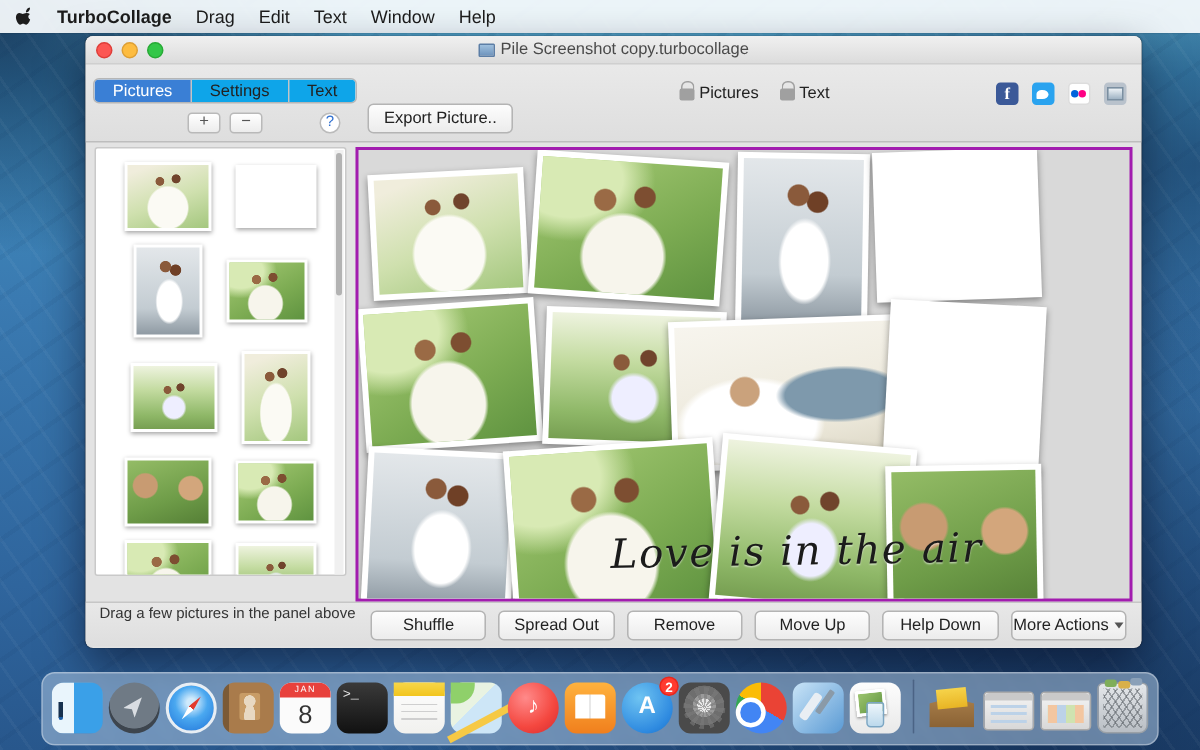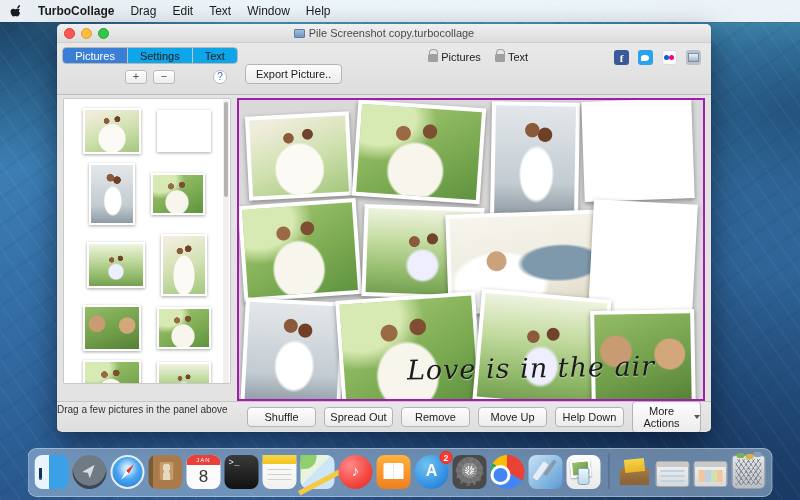--- a/index.html
+++ b/index.html
@@ -22,35 +22,35 @@
     background:rgba(247,251,253,.93); display:flex; align-items:center;
     padding:0 10px; font-size:12px; color:#1c1c1c; box-shadow:0 0 1px rgba(0,0,0,.3); }
   .menubar .apple { width:14px; height:14px; margin-right:14px; display:inline-flex; }
   .menubar .appname { font-weight:bold; margin-right:16px; }
   .menubar .mitem { margin-right:16px; }
   .mb-right { margin-left:auto; display:flex; align-items:center; gap:12px; color:#333; }
   .sicon { width:15px; height:13px; display:inline-flex; align-items:center; justify-content:center; }
   .clocktxt { font-size:12px; }
 
   
-  .window { position:absolute; left:57px; top:24px; width:654px; height:408px;
+  .window { position:absolute; left:57px; top:24px; width:704px; height:408px;
     border-radius:5px; background:#e3e3e3; box-shadow:0 12px 30px rgba(0,0,20,.5), 0 0 1px rgba(0,0,0,.6);
     overflow:hidden; }
   .titlebar { height:19px; background:linear-gradient(#f0f0f0,#dcdcdc);
     display:flex; align-items:center; position:relative; border-bottom:1px solid #cfcfcf; }
   .lights { position:absolute; left:7px; top:4px; display:flex; gap:6px; }
   .light { width:11px; height:11px; border-radius:50%; }
   .l-red { background:#fc5753; border:1px solid #df3e39; }
   .l-yellow { background:#fdbc40; border:1px solid #de9f34; }
   .l-green { background:#33c748; border:1px solid #27aa35; }
   .wtitle { margin:0 auto; font-size:11px; color:#4a4a4a; display:flex; align-items:center; gap:4px; }
   .docicon { width:11px; height:9px; background:linear-gradient(#9fc0de,#6f94bd); border:1px solid #5c7ea6; border-radius:1px; }
 
   .toolbar { height:52px; background:linear-gradient(#e9e9e9,#dedede); border-bottom:1px solid #bdbdbd;
-    display:flex; padding:3px 6px 0 6px; }
+    display:flex; padding:3px 6px 0 6px;align-items:center; }
   .tb-left { width:174px; display:flex; flex-direction:column; align-items:center; }
   .tabs { display:flex; border:1px solid #b6b6b6; border-radius:4px; overflow:hidden; background:#fff; height:17px; margin-top:1px; }
   .tab { font-size:11px; padding:1px 12px; color:#222; background:#0ea5e9; border-right:1px solid #c4c4c4; line-height:14px; }
   .tab:last-child { border-right:none; }
   .tab.active { background:#3a7fd5; color:#fff; }
   .thumbctl { display:flex; align-items:center; width:100%; margin-top:6px; position:relative; justify-content:center; gap:6px; }
   .pmbtn { width:22px; height:14px; background:linear-gradient(#fff,#ececec); border:1px solid #b9b9b9; border-radius:3px;
     font-size:11px; line-height:11px; color:#555; text-align:center; }
   .helpbtn { position:absolute; right:10px; width:14px; height:14px; border-radius:50%; background:#fff;
     border:1px solid #bbb; color:#2f6fd0; font-size:10px; line-height:12px; text-align:center; }
@@ -76,21 +76,21 @@
   .side-col { width:180px; position:relative; }
   .thumb-panel { position:absolute; left:6px; top:3px; width:168px; height:286px; background:#fff;
     border:1px solid #c9c9c9; border-radius:2px; overflow:hidden; }
   .trow { display:flex; justify-content:center; align-items:center; gap:16px; margin:9px 0; }
   .thumb { background:#fff; padding:2px; box-shadow:0 1px 3px rgba(0,0,0,.35); }
   .thumb .img, .photo .img { width:100%; height:100%; display:block; }
   .tl { width:58px; height:46px; } .tl2 { width:54px; height:42px; }
   .tp { width:46px; height:62px; }
   .sbar { position:absolute; right:1px; top:1px; width:6px; height:284px; background:#f0f0f0; }
   .sbar .sthumb { position:absolute; left:1px; top:2px; width:4px; height:95px; border-radius:2px; background:#b3b3b3; }
-  .hint { position:absolute; left:0; bottom:-14px; width:100%; text-align:left; font-size:10px; color:#333; }
+  .hint { position:absolute; left:0; bottom:-14px; width:100%; text-align:right; font-size:10px; color:#333; }
 
   .canvas { flex:1; position:relative; margin:3px 6px 0 0; background:#d9d9d9; border:2px solid #a21caf; overflow:hidden; }
   .photo { position:absolute; background:#fff; padding:4px; box-shadow:0 2px 5px rgba(0,0,0,.4); }
   .caption { position:absolute; left:168px; top:252px; width:300px; font-family:"DejaVu Serif", serif;
     font-style:italic; font-size:27px; color:#1b1b1b; letter-spacing:1px; white-space:nowrap;
     text-shadow:0 1px 1px rgba(255,255,255,.5); transform:rotate(-1deg); }
 
   
   .vA { background:
     radial-gradient(circle at 40% 26%, #8a5a3b 6%, transparent 7%),

